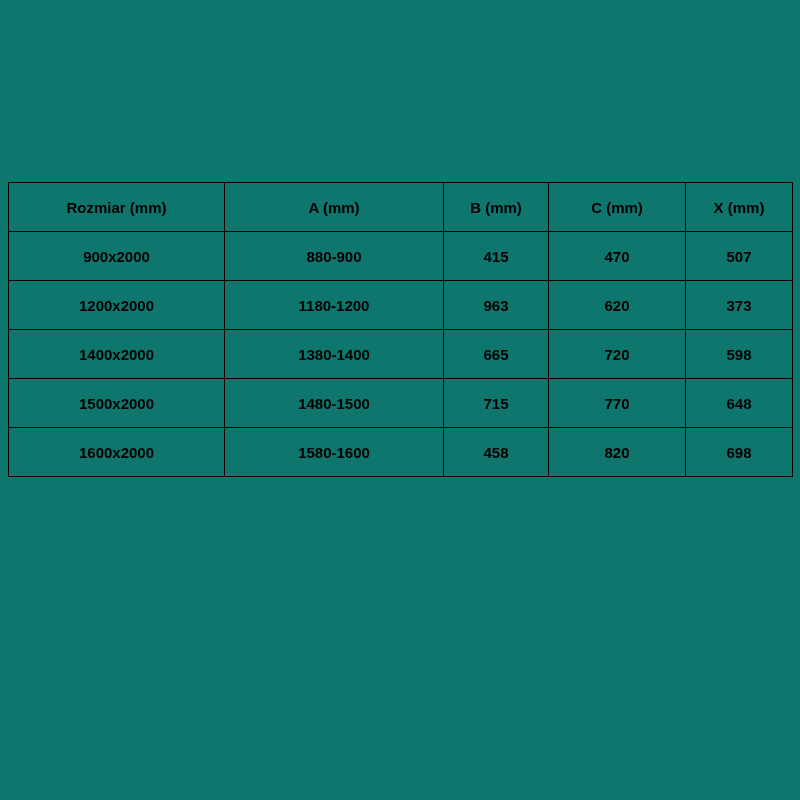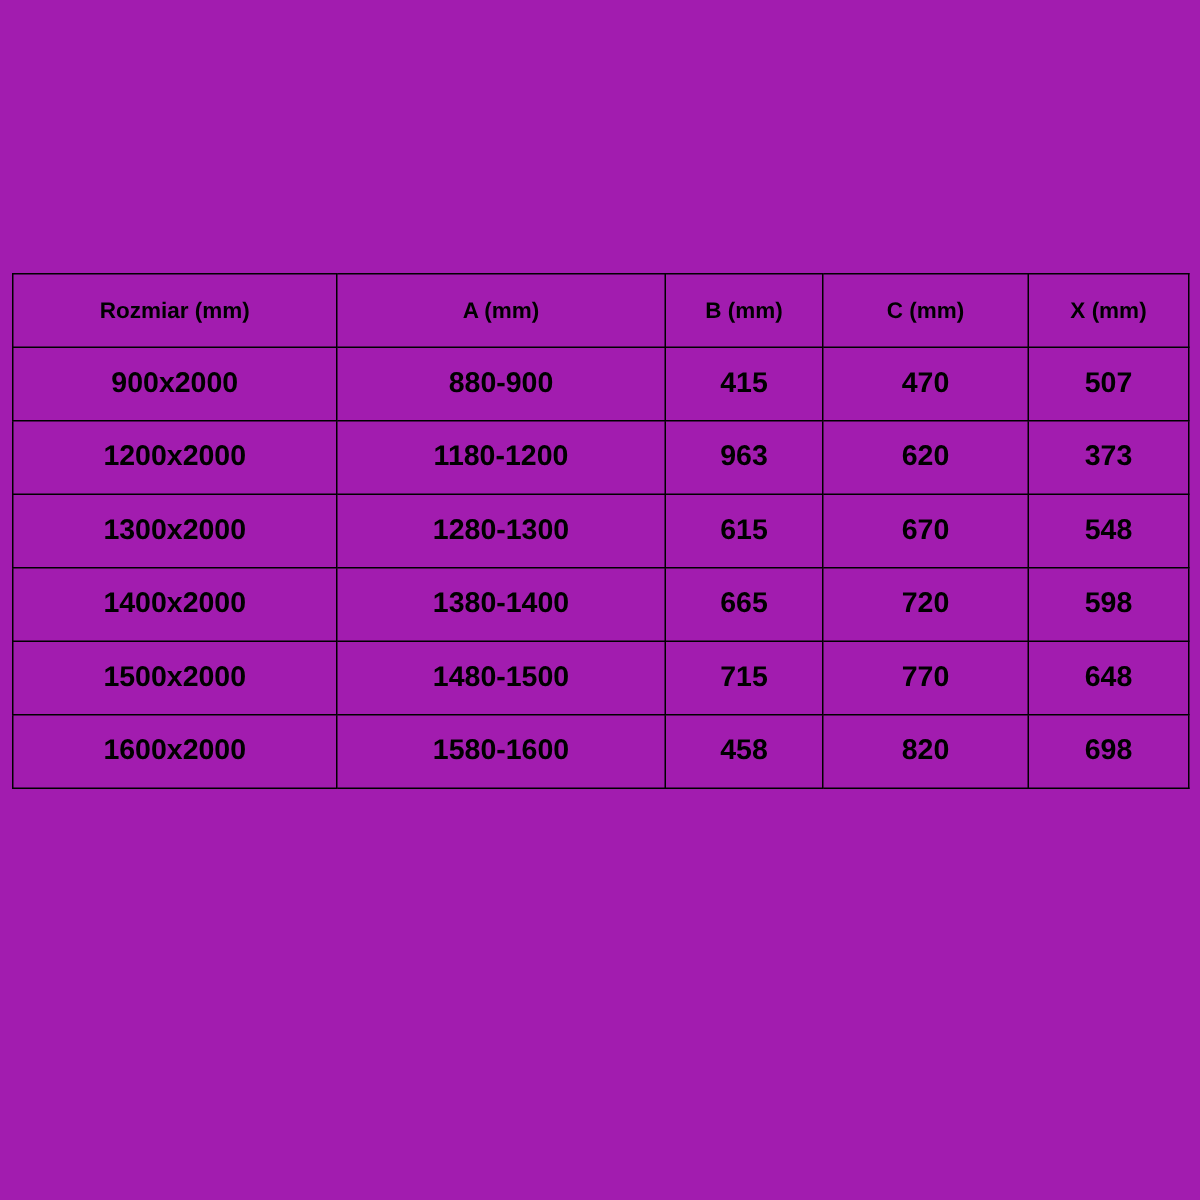--- a/index.html
+++ b/index.html
@@ -11,40 +11,40 @@
     width: 800px;
     height: 800px;
     font-family: "Liberation Sans", sans-serif;
     color: #000000;
     overflow: hidden;
   }
   .page {
     position: relative;
     width: 800px;
     height: 800px;
-    background: #a21caf;
+    background: #0f766e;
   }
   .table-wrap {
     position: absolute;
     left: 8px;
     top: 182px;
     width: 784px;
   }
   table.spec-table {
     border-collapse: collapse;
     width: 784px;
     table-layout: fixed;
   }
   table.spec-table td,
   table.spec-table th {
     border: 1px solid #000000;
     text-align: center;
     vertical-align: middle;
     height: 48px;
-    font-size: 19px;
+    font-size: 15px;
     font-weight: bold;
     padding: 0 2px;
     white-space: nowrap;
   }
   table.spec-table th {
     font-size: 15px;
   }
   col.c0 { width: 216px; }
   col.c1 { width: 219px; }
   col.c2 { width: 105px; }
@@ -82,27 +82,20 @@
           <td>507</td>
         </tr>
         <tr>
           <td>1200x2000</td>
           <td>1180-1200</td>
           <td>963</td>
           <td>620</td>
           <td>373</td>
         </tr>
         <tr>
-          <td>1300x2000</td>
-          <td>1280-1300</td>
-          <td>615</td>
-          <td>670</td>
-          <td>548</td>
-        </tr>
-        <tr>
           <td>1400x2000</td>
           <td>1380-1400</td>
           <td>665</td>
           <td>720</td>
           <td>598</td>
         </tr>
         <tr>
           <td>1500x2000</td>
           <td>1480-1500</td>
           <td>715</td>

